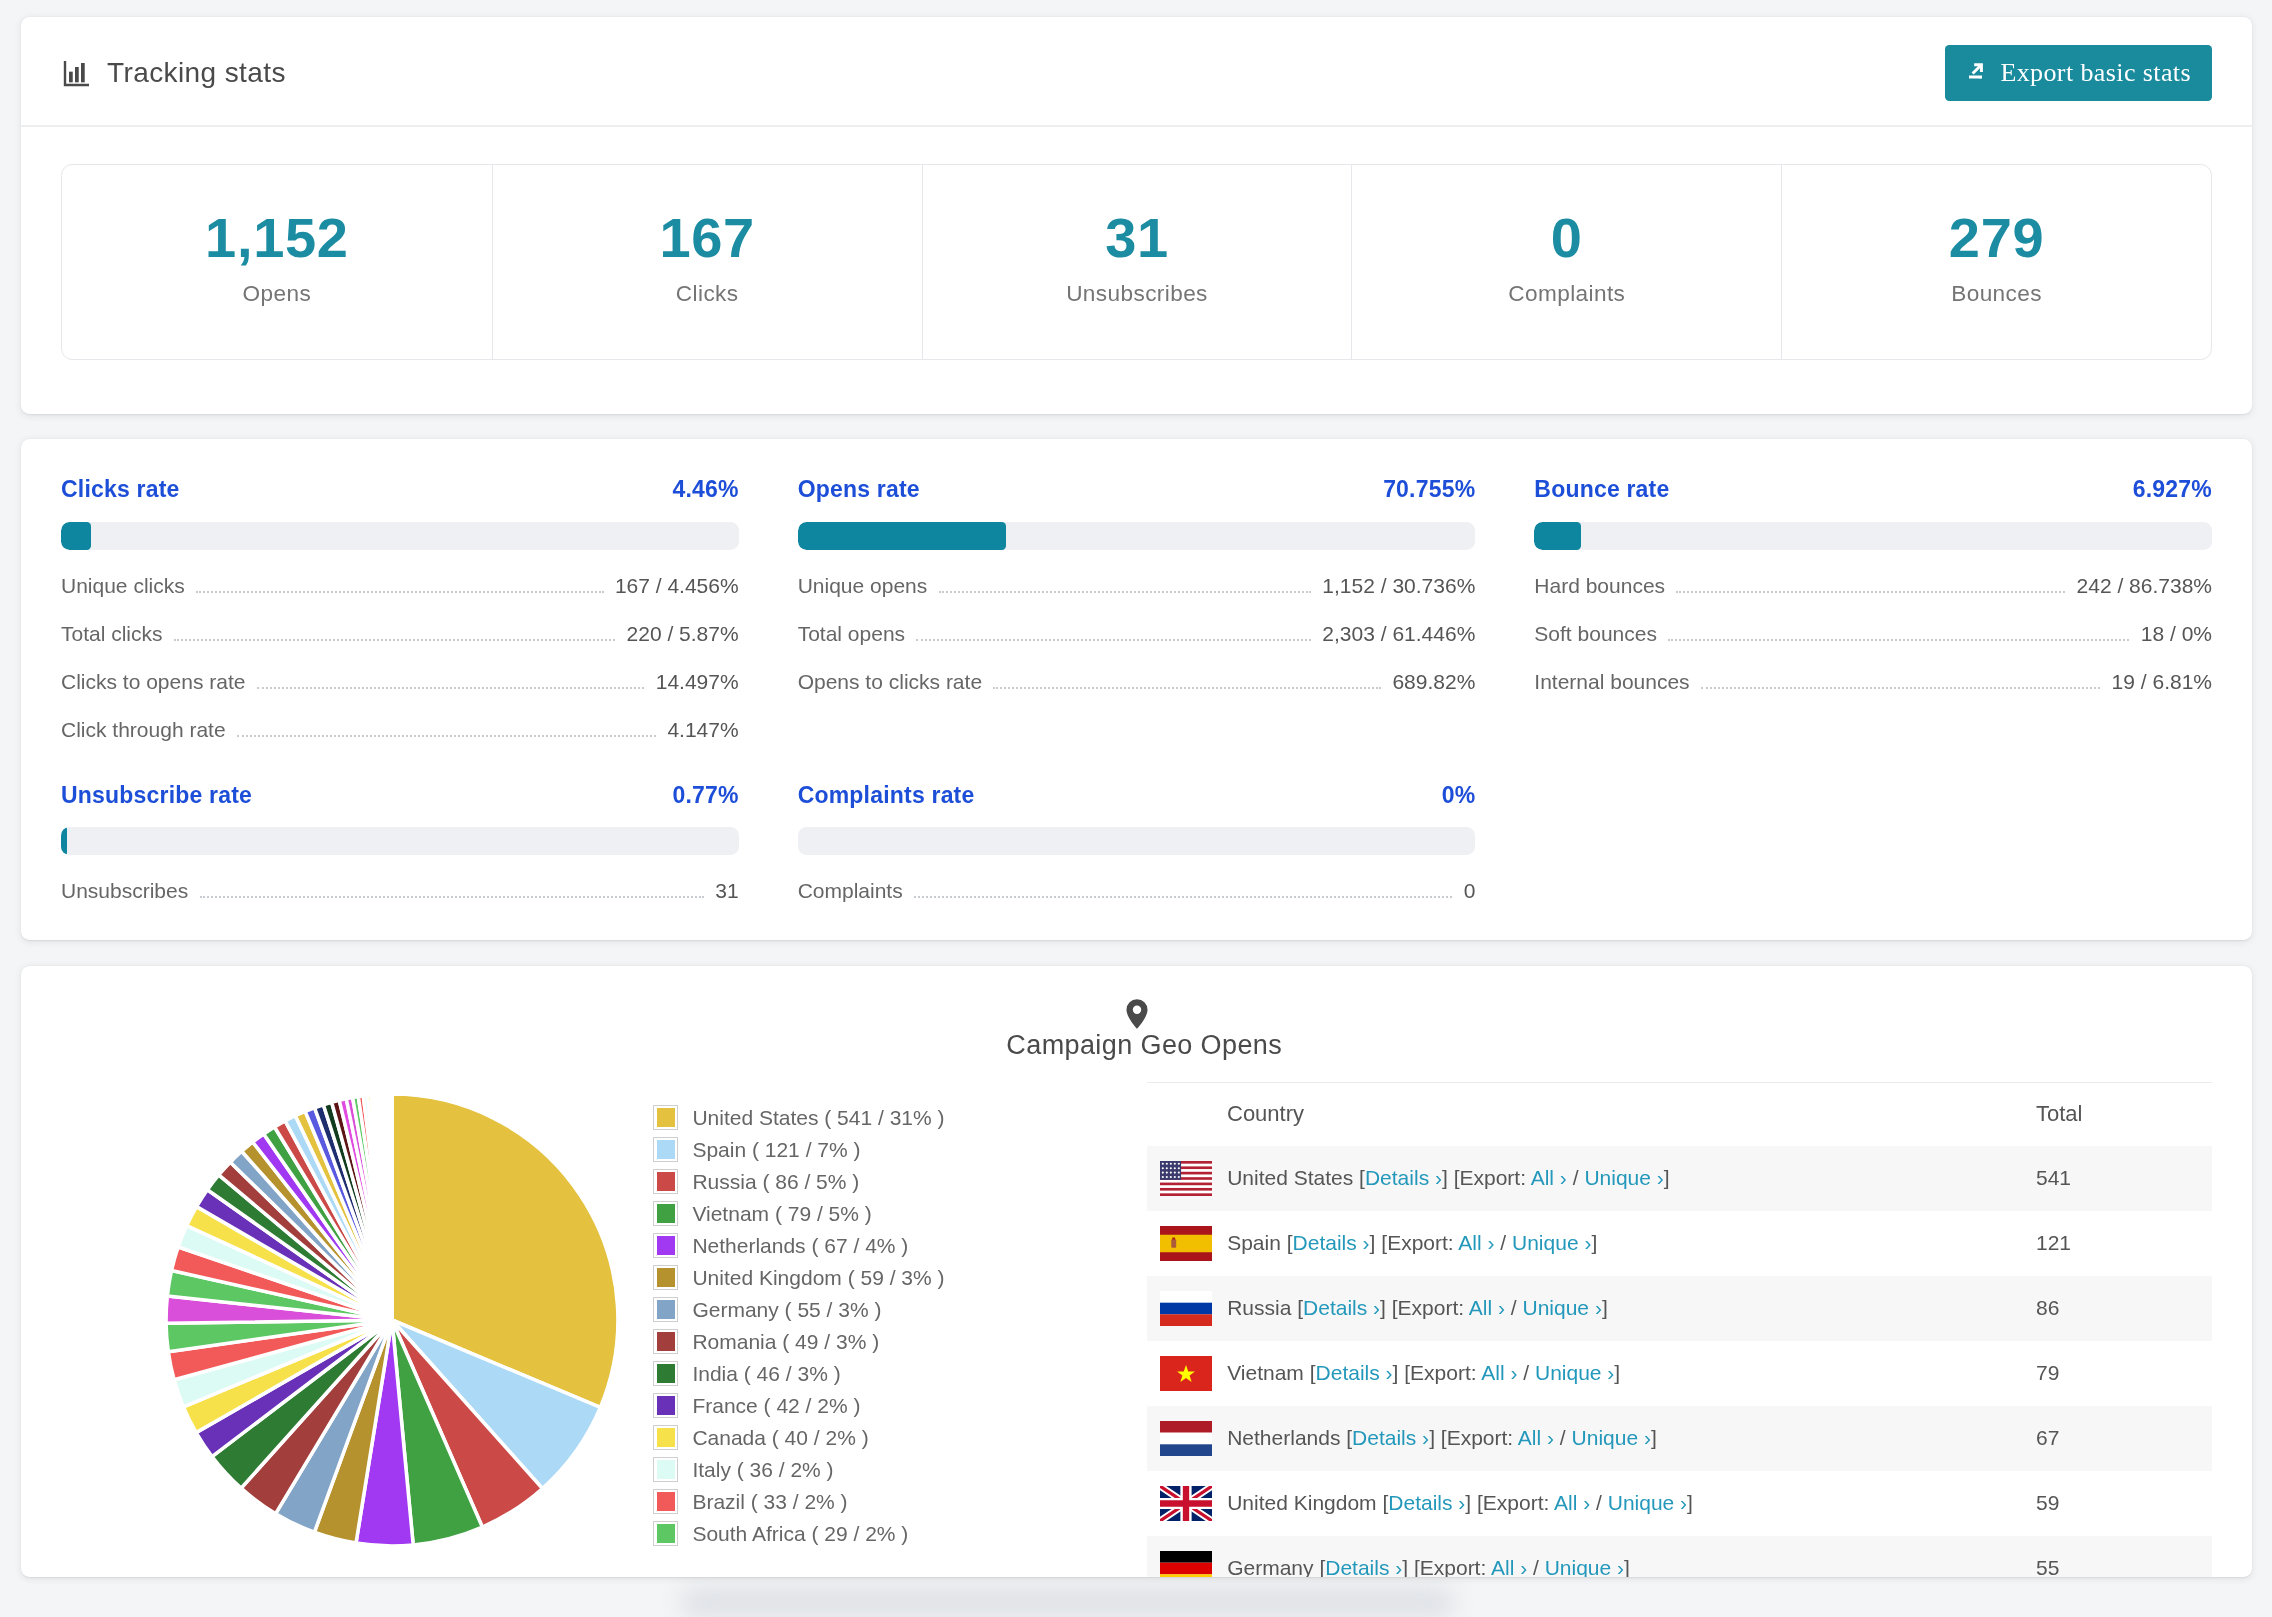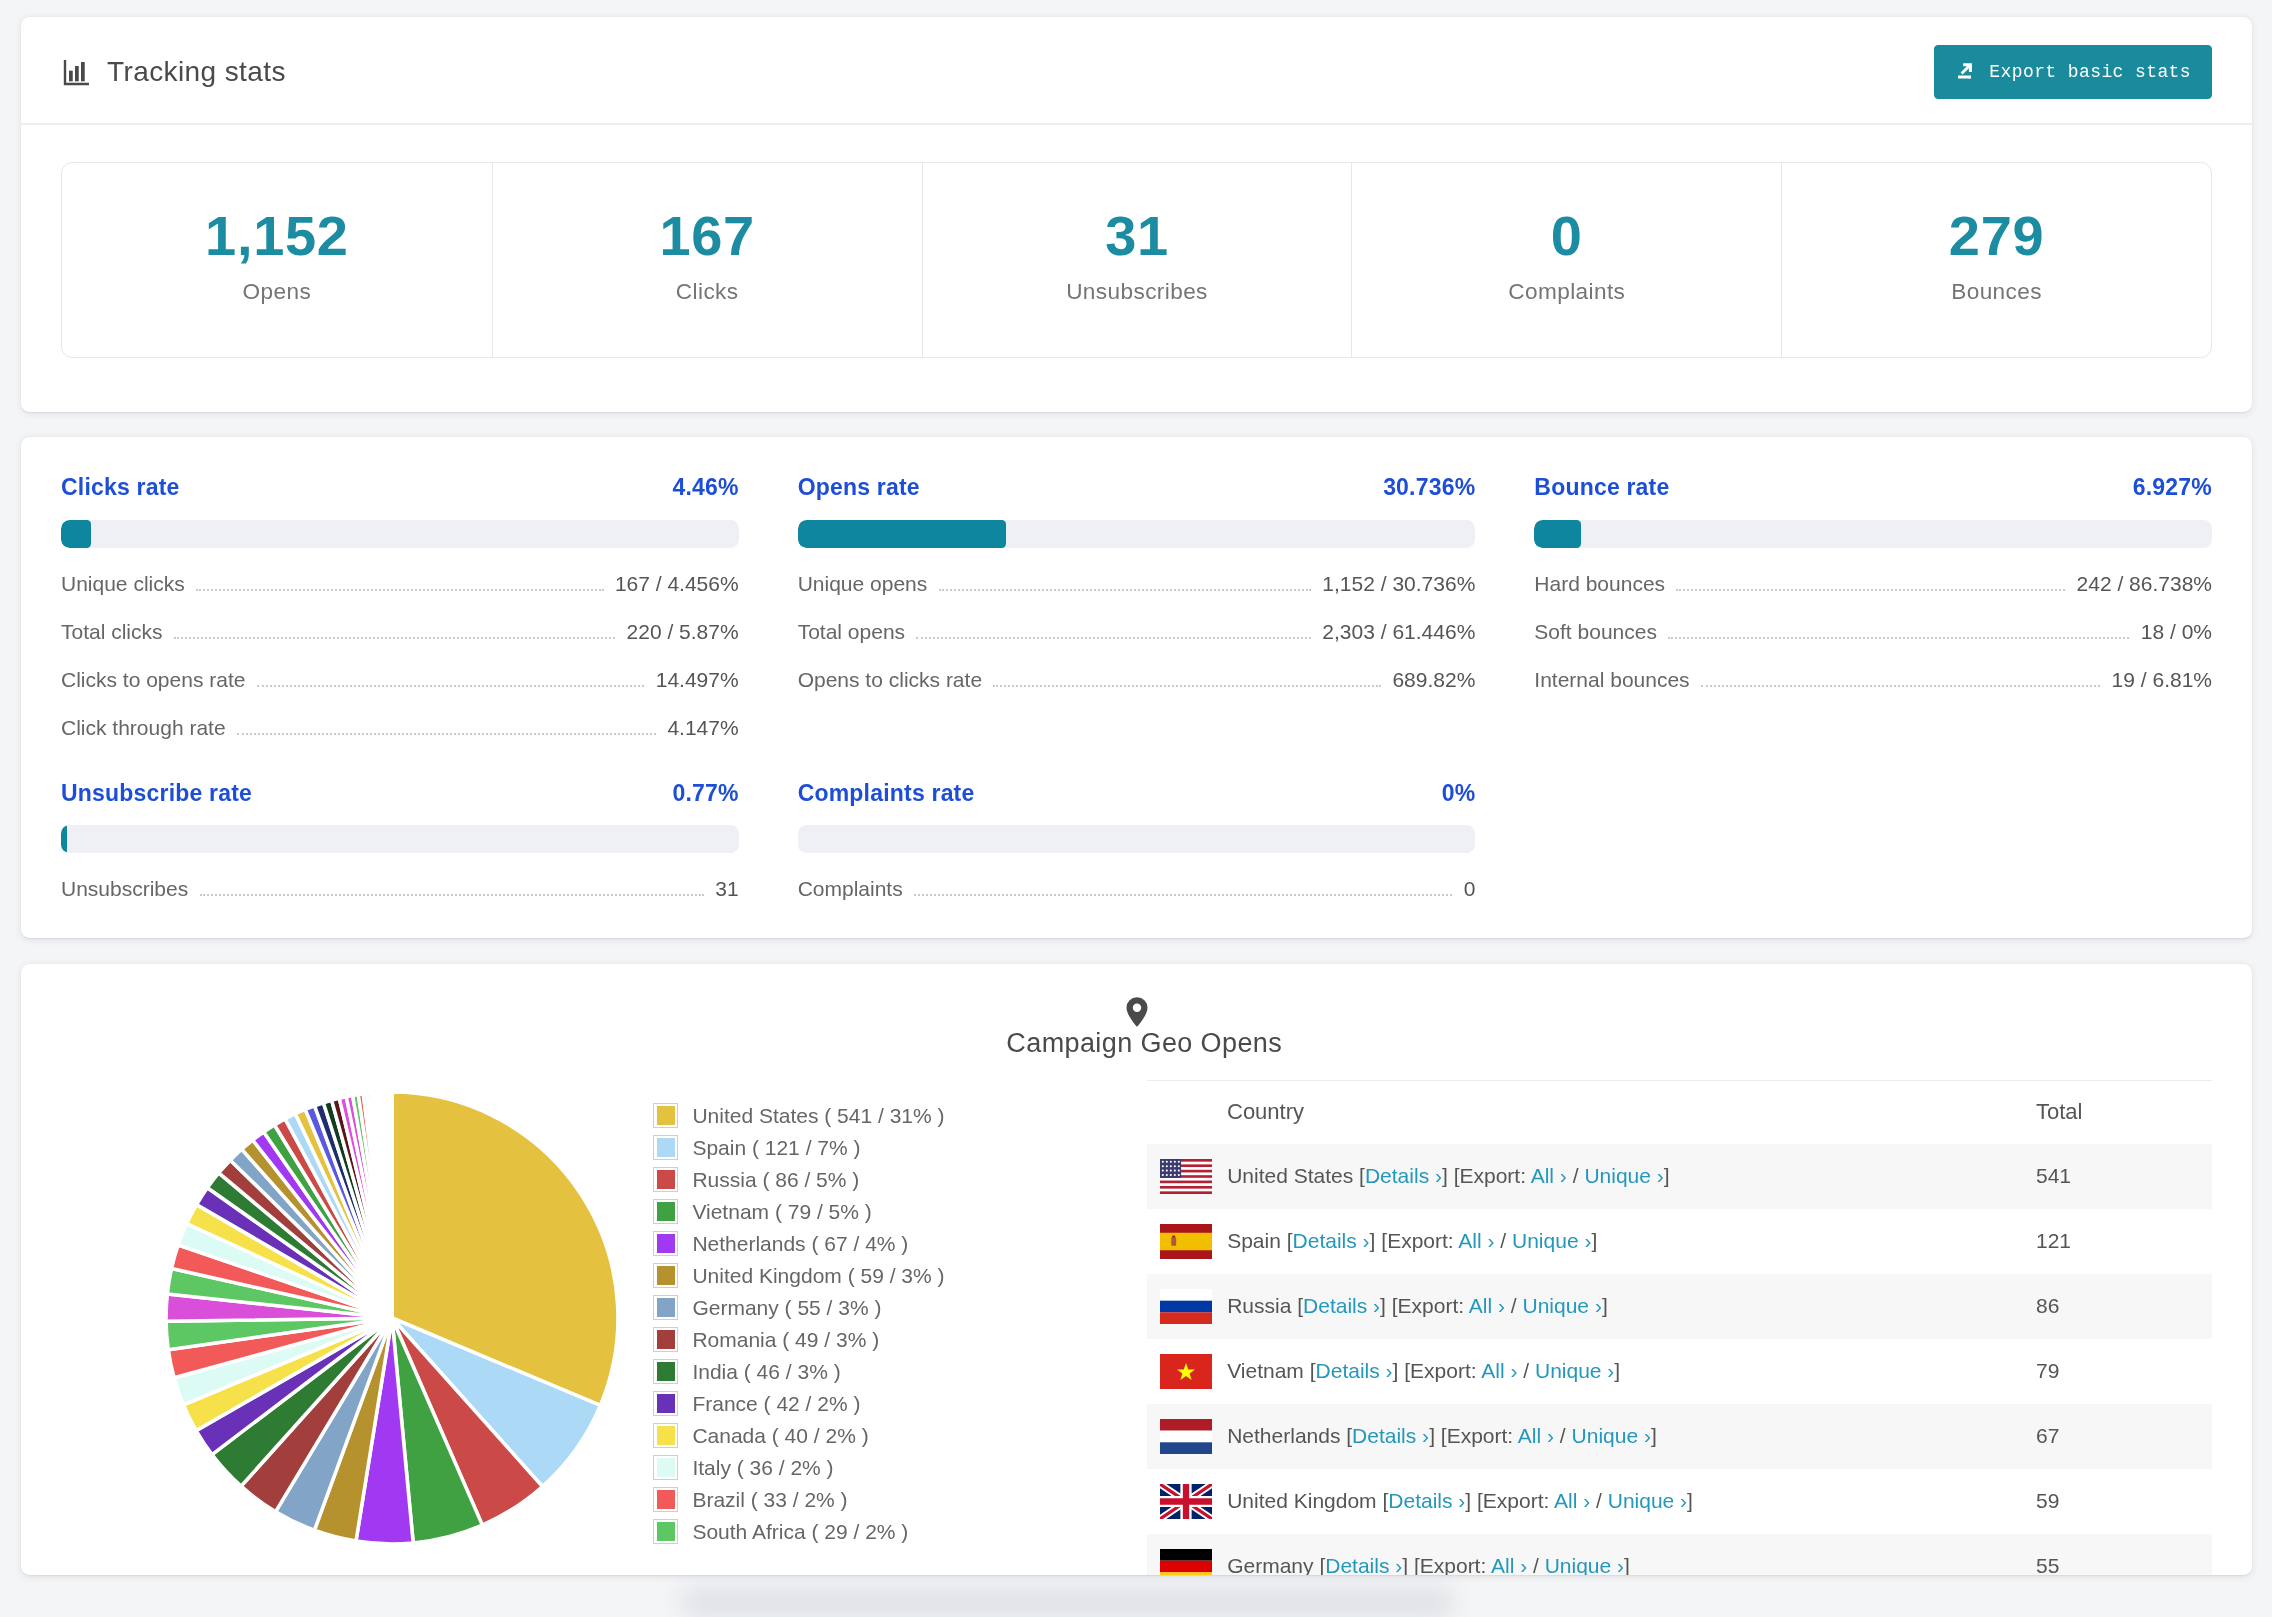--- a/index.html
+++ b/index.html
@@ -14,21 +14,21 @@
     position:relative; z-index:1;
   }
   
   .card-tracking { margin-top:17px; padding-bottom:17px; }
   .card-head { display:flex; align-items:center; padding:28px 40px 24px; }
   .card-head h1 { font-size:28px; font-weight:400; color:#4a4a4a; letter-spacing:0.4px; margin-left:14px; }
   .head-icon { width:32px; height:32px; display:inline-flex; }
   .btn-export {
     margin-left:auto; display:flex; align-items:center; gap:10px;
     background:#1a8a9d; color:#fff; border:none; border-radius:4.2px;
-    font-family:Liberation Mono, monospace; font-size:18px; padding:12.7px 21px; cursor:pointer; letter-spacing:0.4px;
+    font-family:Liberation Serif, serif; font-size:26px; padding:12.7px 21px; cursor:pointer; letter-spacing:0.4px;
   }
   .btn-export svg { width:24px; height:24px; }
   .sep { height:1.4px; background:#edeef0; }
   .stats-row {
     margin:37px 40px; border:1.4px solid #e5e7ea; border-radius:11.3px;
     display:grid; grid-template-columns:repeat(5,1fr);
   }
   .stat-cell { padding:41px 0 52px; text-align:center; }
   .stat-cell + .stat-cell { border-left:1.4px solid #e5e7ea; }
   .stat-value { font-size:56px; font-weight:700; color:#1b8ca1; letter-spacing:0.7px; line-height:64px; margin-bottom:11.3px; }
@@ -147,21 +147,21 @@
         </div>
         <div class="rate-item">
           <span class="lbl">Click through rate</span>
           <span class="leader"></span>
           <span class="val">4.147%</span>
         </div>
       </div>
       <div class="rate-block">
         <div class="rate-head">
           <span class="rate-title">Opens rate</span>
-          <span class="rate-value">30.736%</span>
+          <span class="rate-value">70.755%</span>
         </div>
         <div class="bar-track">
           <div class="bar-fill" style="width: 30.736%;"></div>
         </div>
         <div class="rate-item">
           <span class="lbl">Unique opens</span>
           <span class="leader"></span>
           <span class="val">1,152 / 30.736%</span>
         </div>
         <div class="rate-item">

